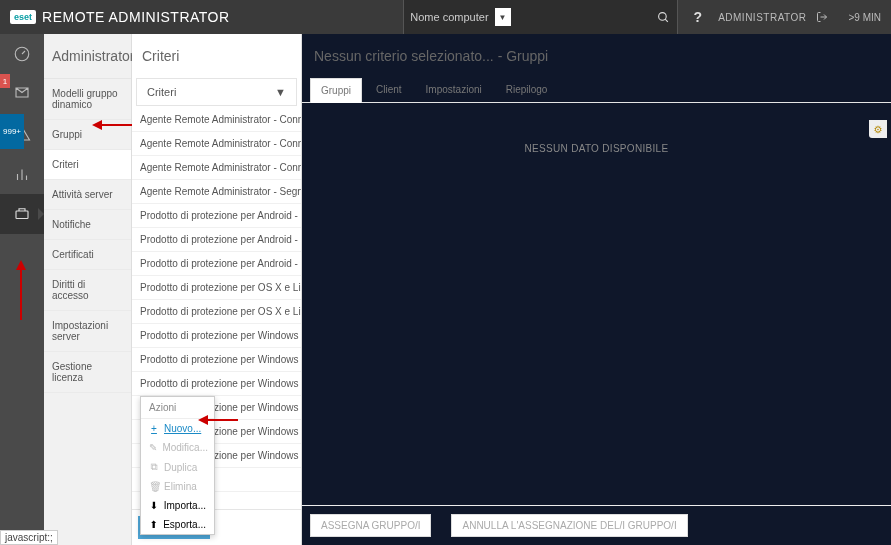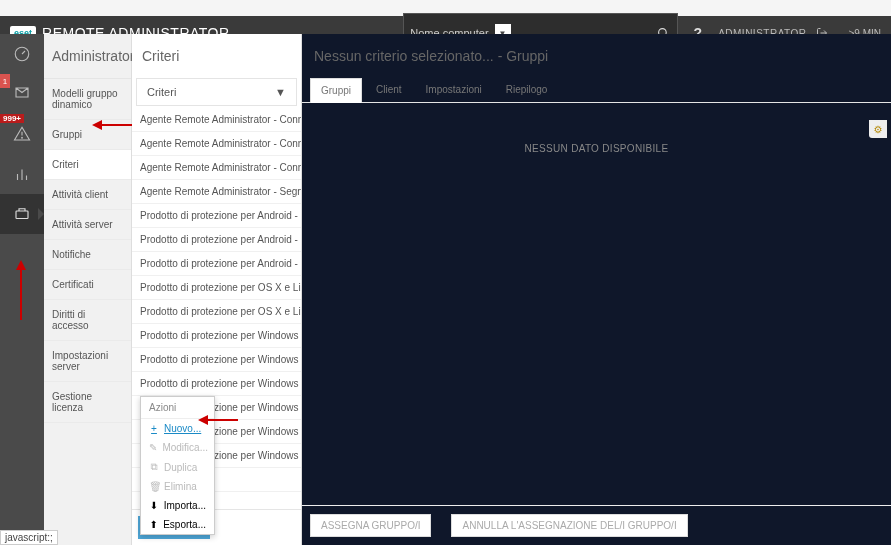--- a/index.html
+++ b/index.html
@@ -1,38 +1,38 @@
 <!DOCTYPE html>
 <html><head>
 <meta charset="utf-8">
 <style>
 * { margin: 0; padding: 0; box-sizing: border-box; font-family: Arial, sans-serif; }
 body { background: #f5f5f5; width: 891px; height: 545px; overflow: hidden; position: relative; }
 
 
-.topbar { height: 34px; background: #3a3a3a; display: flex; align-items: center; color: #fff; font-size: 13px; margin-top: 16px; }
+.topbar { height: 34px; background: #3a3a3a; display: flex; align-items: center; color: #fff; font-size: 13px; }
 .logo-badge { background: #fff; color: #0a9ea5; font-size: 9px; font-weight: bold; padding: 2px 4px; border-radius: 2px; margin: 0 6px 0 10px; }
 .app-title { font-size: 14px; font-weight: 300; letter-spacing: 0.5px; }
 .topbar-right { margin-left: auto; display: flex; align-items: center; gap: 10px; padding-right: 10px; }
 .search-box { display: flex; align-items: center; background: #2d2d2d; border: 1px solid #555; }
 .search-label { font-size: 11px; padding: 13px 6px; color: #ccc; }
 .dropdown-caret { background: #fff; color: #444; width: 16px; height: 18px; display: flex; align-items: center; justify-content: center; font-size: 8px; }
 .search-input-area { width: 140px; height: 18px; background: #2d2d2d; border: none; }
 .search-icon-btn { width: 26px; height: 20px; display: flex; align-items: center; justify-content: center; cursor: pointer; }
 .help-icon { font-size: 14px; font-weight: bold; cursor: pointer; color: #ddd; padding: 0 6px; }
 .user-label { font-size: 10px; color: #bbb; letter-spacing: 0.5px; }
 .logout-area { display: flex; align-items: center; gap: 20px; color: #bbb; font-size: 10px; cursor: pointer; }
 
 
 .rail { position: absolute; left: 0; top: 34px; bottom: 0; width: 44px; background: #4a4a4a; display: flex; flex-direction: column; }
 .rail-item { height: 40px; display: flex; align-items: center; justify-content: center; cursor: pointer; position: relative; }
 .rail-item.active { background: #333; }
 .rail-item.active::after { content: ''; position: absolute; right: -6px; top: 50%; transform: translateY(-50%); border: 6px solid transparent; border-left-color: #4a4a4a; }
 .rail-badge-d1 { position: absolute; left: 0; top: 0; width: 10px; height: 14px; background: #d9534f; font-size: 8px; color: #fff; display: flex; align-items: center; justify-content: center; }
-.rail-badge-999 { position: absolute; left: 0; top: 0; background: #b91c1c; font-size: 8px; color: #fff; padding: 0 3px; font-weight: bold; }
+.rail-badge-999 { position: absolute; left: 0; top: 0; background: #0369a1; font-size: 8px; color: #fff; padding: 13px 3px; }
 .rail-arrow { position: absolute; left: 14px; top: 260px; color: #c00; font-size: 22px; }
 
 
 .sidebar { position: absolute; left: 44px; top: 34px; bottom: 0; width: 88px; background: #f1f1f1; border-right: 1px solid #ddd; }
 .sidebar-title { font-size: 14px; color: #666; padding: 14px 8px; border-bottom: 1px solid #e5e5e5; }
 .sidebar-item { font-size: 10px; color: #555; padding: 9px 8px; border-bottom: 1px solid #eaeaea; cursor: pointer; }
 .sidebar-item.selected { background: #fff; }
 .arrow-criteri { position: absolute; left: 92px; top: 118px; color: #c00; }
 
 
@@ -148,21 +148,20 @@
       <line x1="7" y1="60" x2="7" y2="8" stroke="#c00" stroke-width="2"></line>
       <polygon points="7,0 2,10 12,10" fill="#c00"></polygon>
     </svg>
 </div>
 
 <div class="sidebar">
   <div class="sidebar-title">Administrator</div>
   <div class="sidebar-item">Modelli gruppo dinamico</div>
   <div class="sidebar-item">Gruppi</div>
   <div class="sidebar-item selected">Criteri</div>
-  <div class="sidebar-item">Attività client</div>
   <div class="sidebar-item">Attività server</div>
   <div class="sidebar-item">Notifiche</div>
   <div class="sidebar-item">Certificati</div>
   <div class="sidebar-item">Diritti di accesso</div>
   <div class="sidebar-item">Impostazioni server</div>
   <div class="sidebar-item">Gestione licenza</div>
 </div>
 <div class="arrow-criteri">
   <svg width="40" height="14" viewBox="0 0 40 14">
       <line x1="40" y1="7" x2="8" y2="7" stroke="#c00" stroke-width="2"></line>

